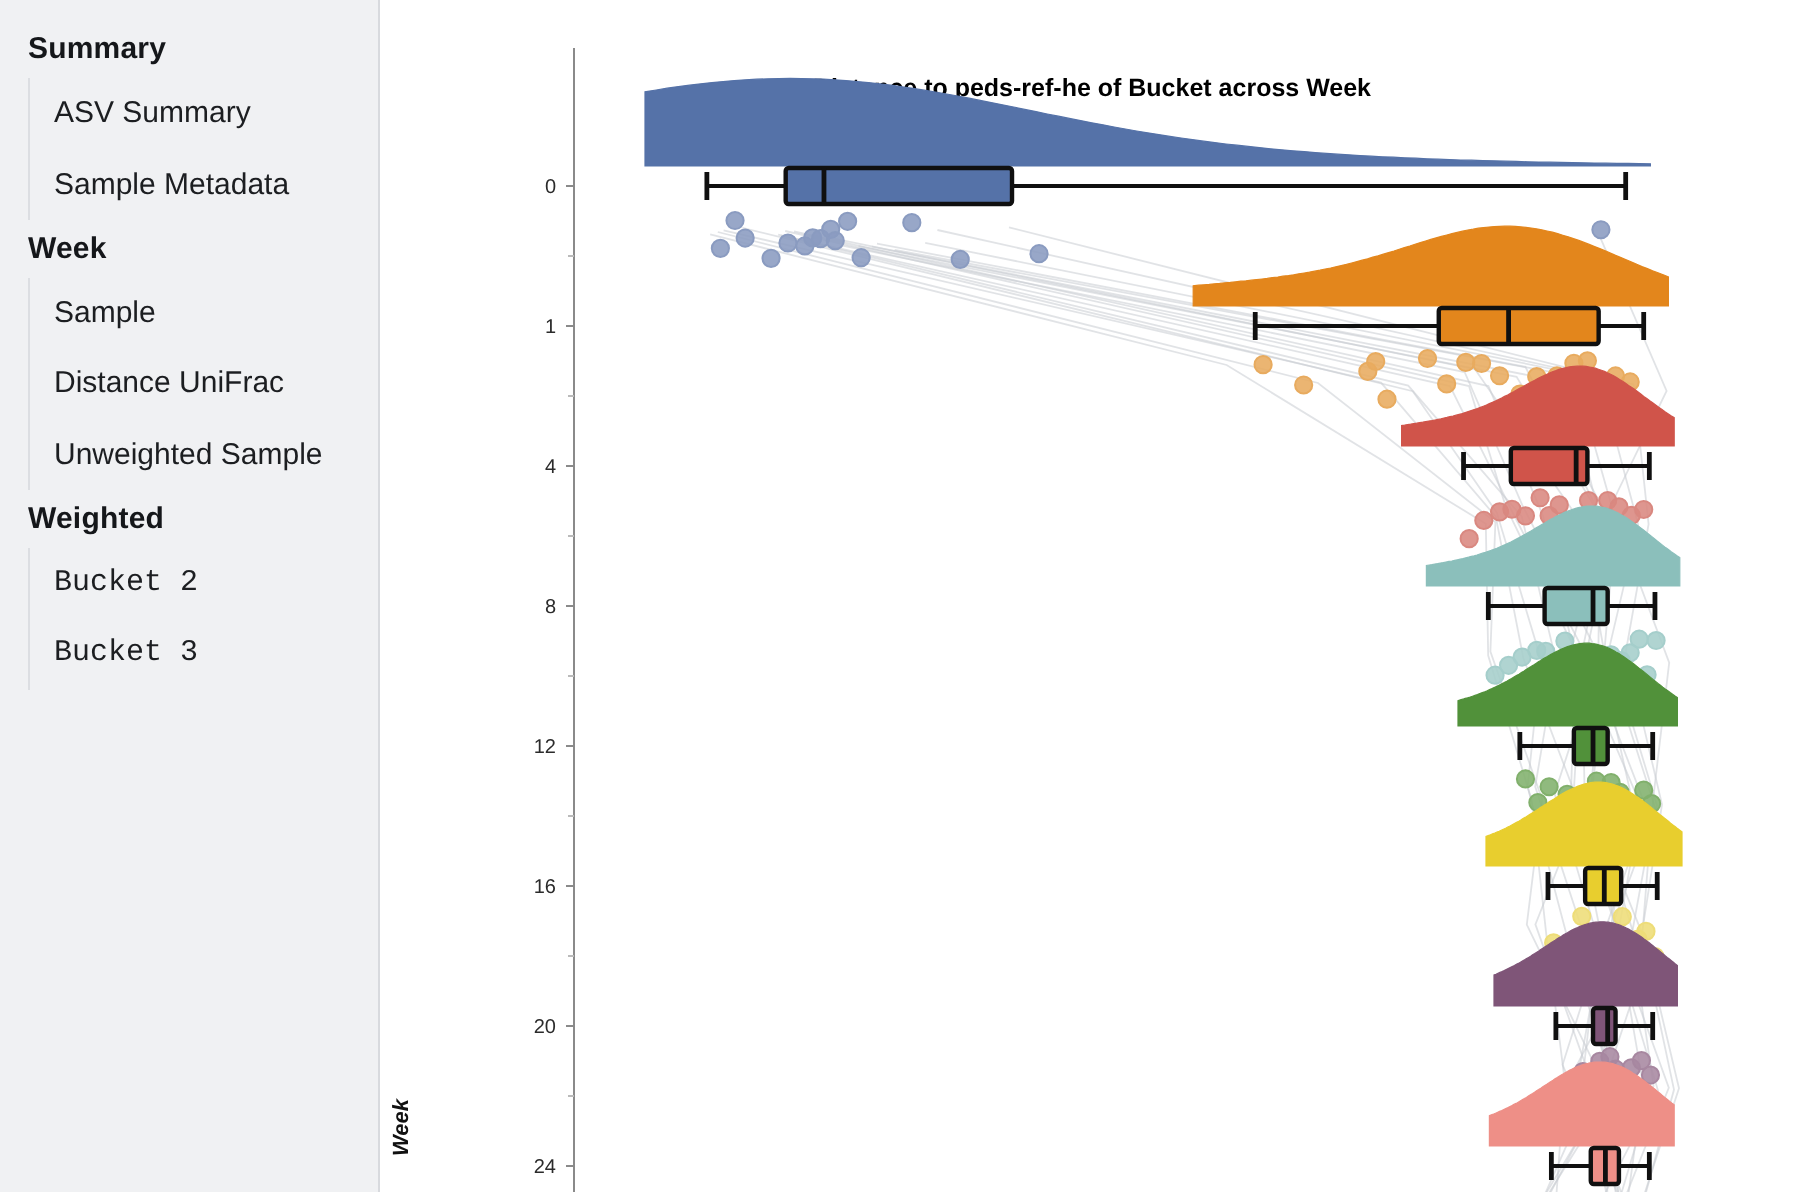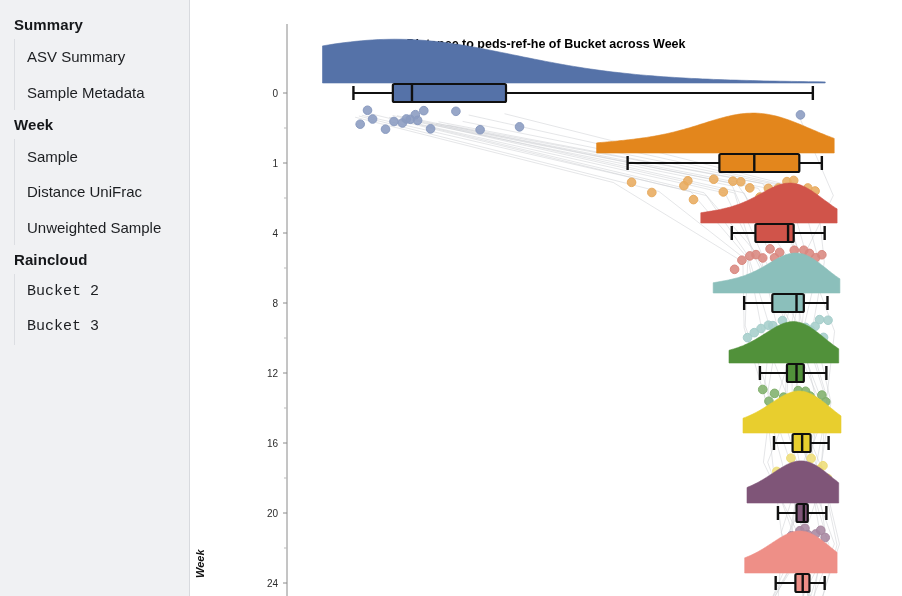--- a/index.html
+++ b/index.html
@@ -100,21 +100,21 @@
           <div class="sb-item"><span class="lbl">ASV Summary</span></div>
           <div class="sb-item"><span class="lbl">Sample Metadata</span></div>
         </div>
         <div class="sb-group-title">Week</div>
         <div style="position: relative;">
           <div class="sb-rail" style="top: 0px; bottom: 0px;"></div>
           <div class="sb-item"><span class="lbl">Sample</span></div>
           <div class="sb-item"><span class="lbl">Distance UniFrac</span></div>
           <div class="sb-item"><span class="lbl">Unweighted Sample</span></div>
         </div>
-        <div class="sb-group-title">Raincloud</div>
+        <div class="sb-group-title">Weighted</div>
         <div style="position: relative; font-family: Liberation Mono, monospace;">
           <div class="sb-rail" style="top: 0px; bottom: 0px;"></div>
           <div class="sb-item"><span class="lbl">Bucket 2</span></div>
           <div class="sb-item"><span class="lbl">Bucket 3</span></div>
         </div>
       </div>
   </nav>
 
   <main id="plotwrap">
     <svg id="plot-svg" width="712" height="596" viewBox="0 0 712 596">

